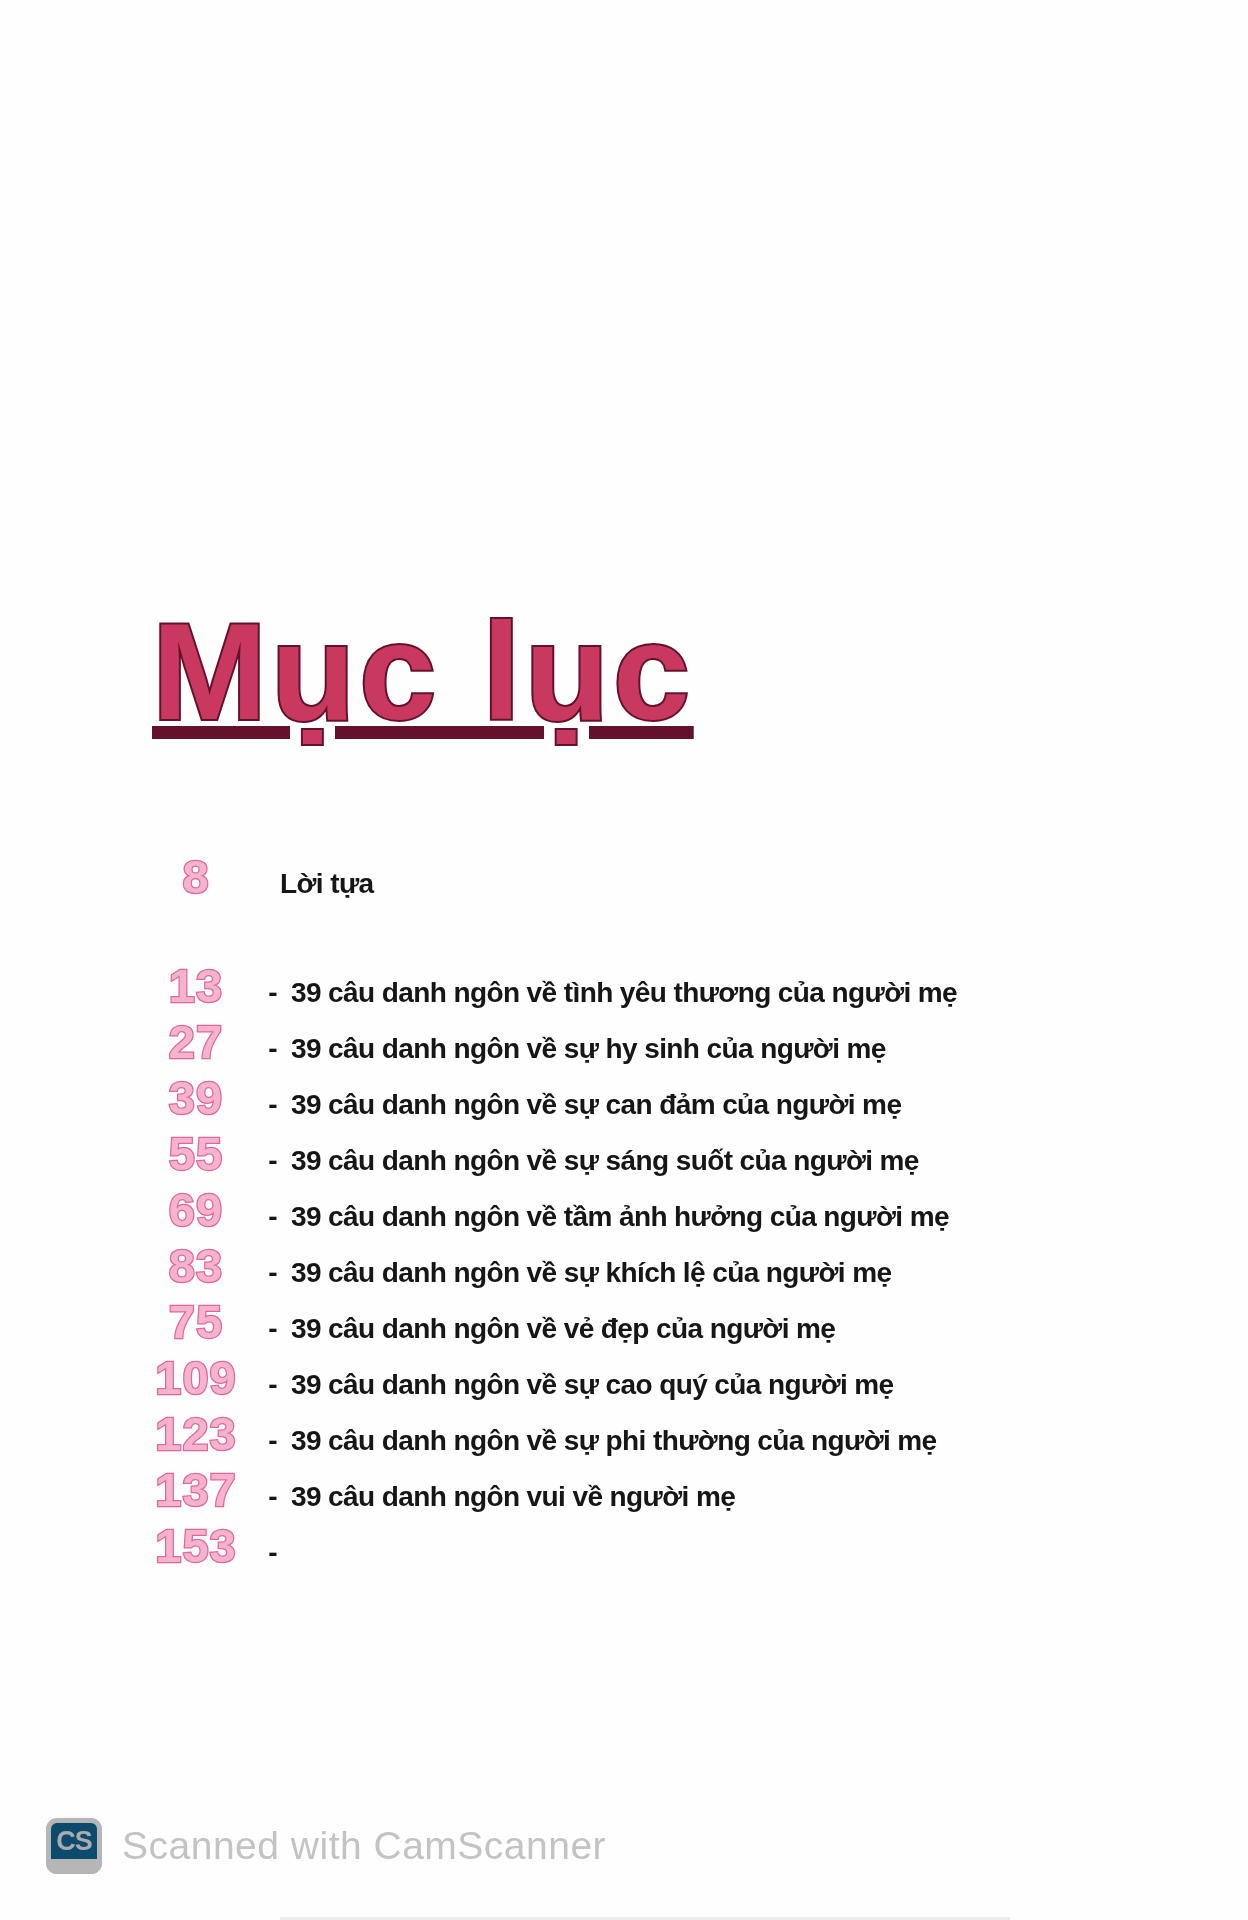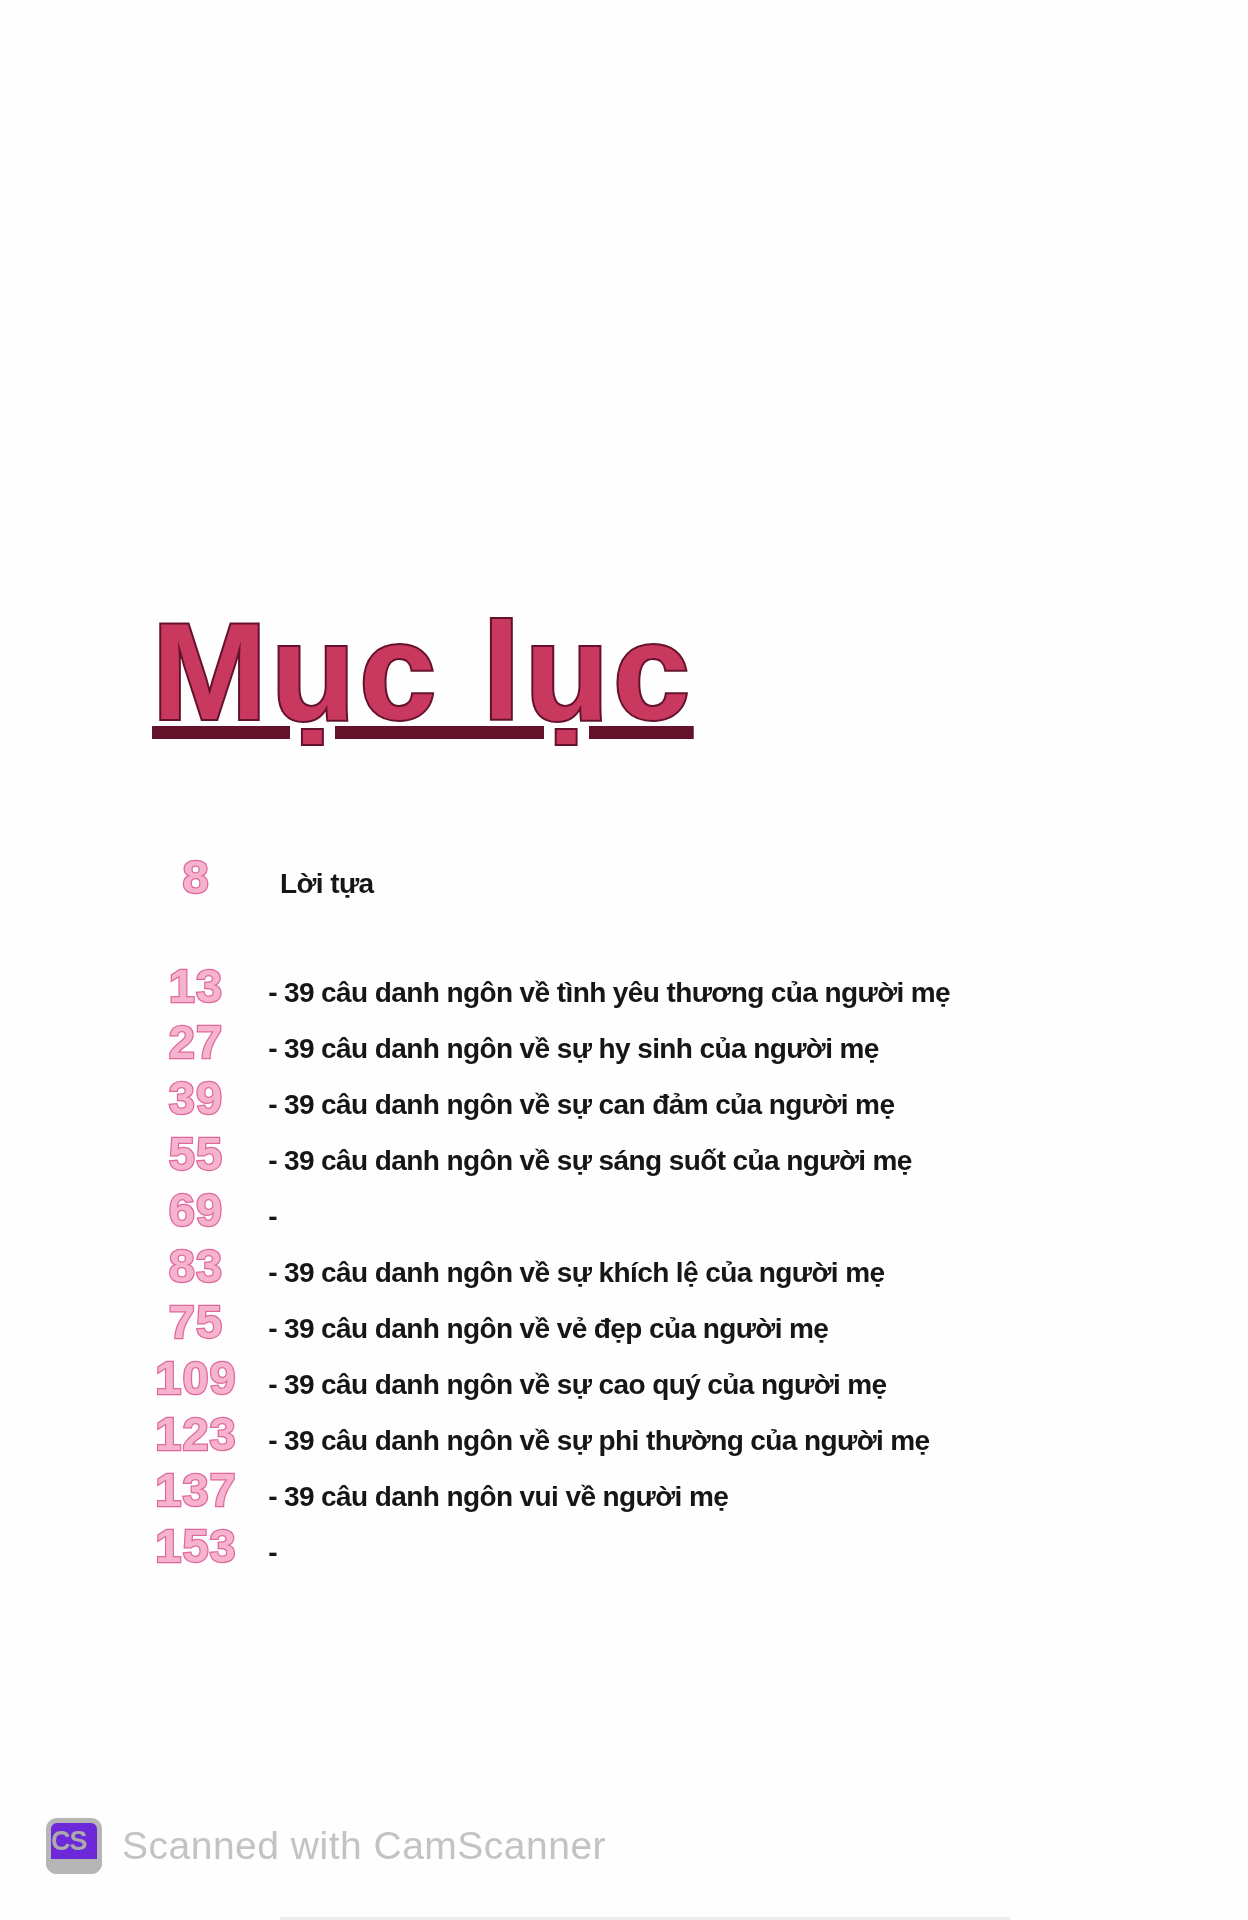--- a/index.html
+++ b/index.html
@@ -67,36 +67,38 @@
     font-size:28px;
     font-weight:700;
     color:#161616;
   }
   .label{
     font-size:28px;
     font-weight:700;
     letter-spacing:-0.6px;
     color:#161616;
     white-space:nowrap;
+    margin-left:7px;
   }
   
   .watermark{
     position:absolute;
     left:46px;top:1818px;
     display:flex;
     align-items:center;
     gap:20px;
   }
   .cs-logo{
     position:relative;
     width:46px;height:46px;
     border:5px solid #b6b6b6;
     border-radius:11px;
-    background:#6d28d9;
+    background:#0c4a6e;
     display:flex;
+    justify-content:center;
   }
   .cs-text{
     font-size:27px;
     font-weight:700;
     letter-spacing:-1px;
     color:#ababab;
     line-height:36px;
   }
   .cs-band{
     position:absolute;
@@ -154,20 +156,21 @@
 
   <div class="toc-row entry">
     <span class="num">55</span>
     <span class="dash">-</span>
     <span class="label">39 câu danh ngôn về sự sáng suốt của người mẹ</span>
   </div>
 
   <div class="toc-row entry">
     <span class="num">69</span>
     <span class="dash">-</span>
+    <span class="label">39 câu danh ngôn về tầm ảnh hưởng của người mẹ</span>
   </div>
 
   <div class="toc-row entry">
     <span class="num">83</span>
     <span class="dash">-</span>
     <span class="label">39 câu danh ngôn về sự khích lệ của người mẹ</span>
   </div>
 
   <div class="toc-row entry">
     <span class="num">75</span>

